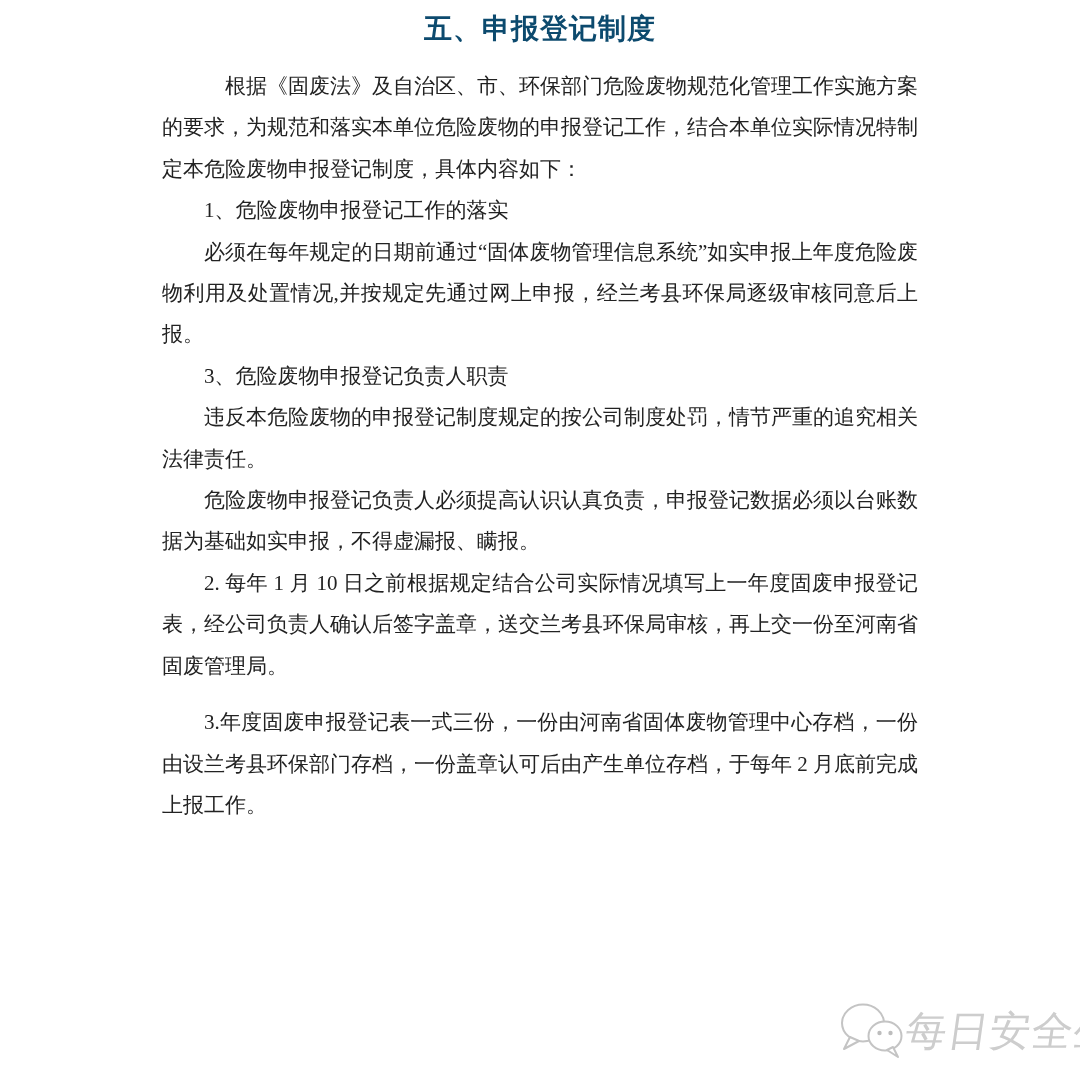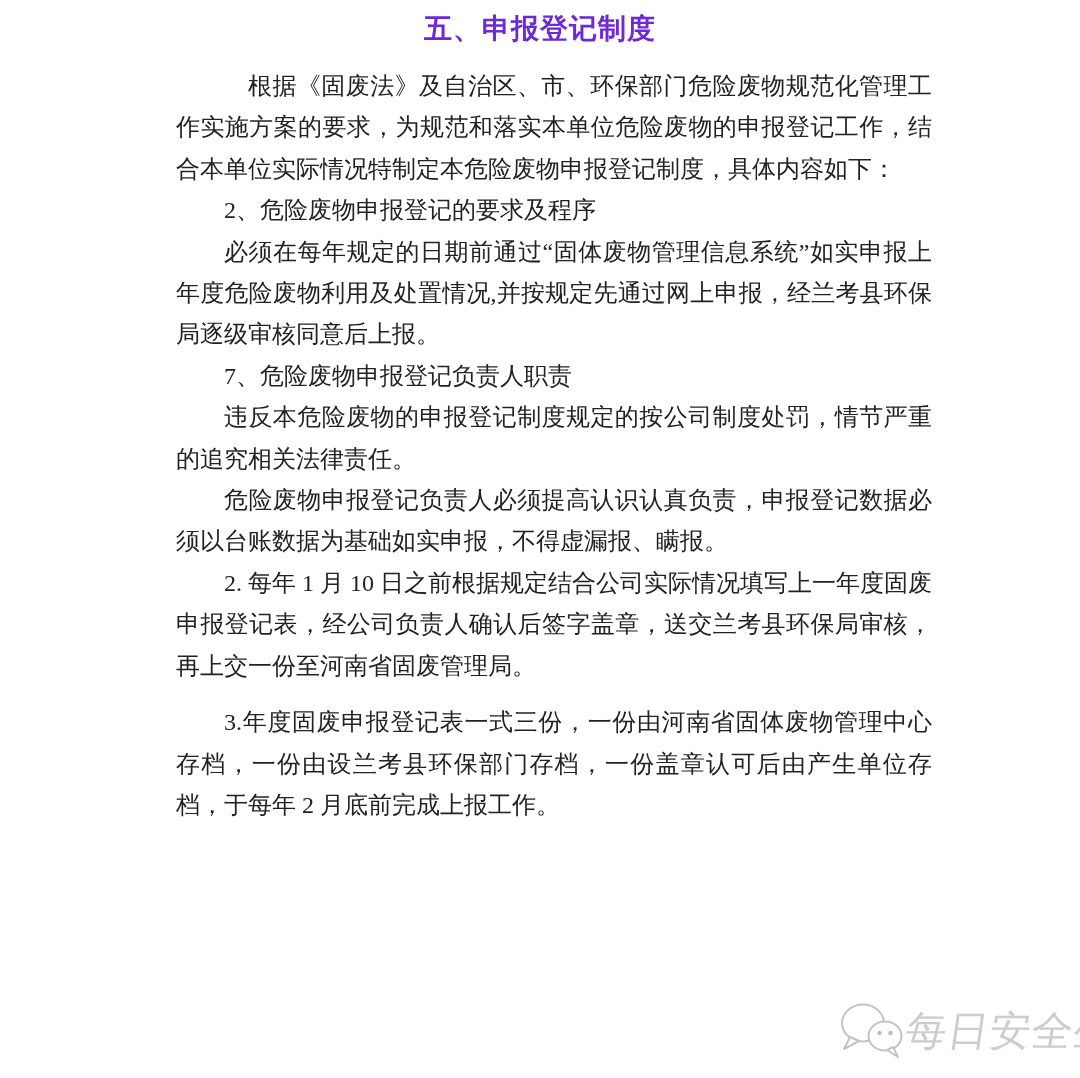--- a/index.html
+++ b/index.html
@@ -13,27 +13,27 @@
   .page{
     position:absolute;inset:0;
     background:#ffffff;
   }
   .doc-title{
     position:absolute;
     top:10px;left:0;width:100%;
     text-align:center;
     font-size:28px;
     font-weight:700;
-    color:#6d28d9;
+    color:#0c4a6e;
     letter-spacing:1px;
   }
   .content{
     position:absolute;
-    left:176px;top:66px;width:756px;
-    font-size:24px;
+    left:162px;top:66px;width:756px;
+    font-size:21px;
     line-height:41.4px;
     color:#222222;
     text-align:justify;
   }
   .content p{
     margin:0;
     text-indent:2em;
   }
   .content p.indent3{ text-indent:3em; }
   .content p.gap{ margin-top:15px; }
@@ -57,23 +57,23 @@
 </style>
 </head>
 <body>
 
 <div class="page">
 
   <div class="doc-title">五、申报登记制度</div>
 
   <div class="content">
     <p class="indent3">根据《固废法》及自治区、市、环保部门危险废物规范化管理工作实施方案的要求，为规范和落实本单位危险废物的申报登记工作，结合本单位实际情况特制定本危险废物申报登记制度，具体内容如下：</p>
-    <p>2、危险废物申报登记的要求及程序</p>
+    <p>1、危险废物申报登记工作的落实</p>
     <p>必须在每年规定的日期前通过“固体废物管理信息系统”如实申报上年度危险废物利用及处置情况,并按规定先通过网上申报，经兰考县环保局逐级审核同意后上报。</p>
-    <p>7、危险废物申报登记负责人职责</p>
+    <p>3、危险废物申报登记负责人职责</p>
     <p>违反本危险废物的申报登记制度规定的按公司制度处罚，情节严重的追究相关法律责任。</p>
     <p>危险废物申报登记负责人必须提高认识认真负责，申报登记数据必须以台账数据为基础如实申报，不得虚漏报、瞒报。</p>
     <p>2. 每年 1 月 10 日之前根据规定结合公司实际情况填写上一年度固废申报登记表，经公司负责人确认后签字盖章，送交兰考县环保局审核，再上交一份至河南省固废管理局。</p>
     <p class="gap">3.年度固废申报登记表一式三份，一份由河南省固体废物管理中心存档，一份由设兰考县环保部门存档，一份盖章认可后由产生单位存档，于每年 2 月底前完成上报工作。</p>
   </div>
 
   <div class="watermark">
     <span class="wm-icon">
       <svg width="68" height="62" viewBox="0 0 68 62" xmlns="http://www.w3.org/2000/svg">
         <g fill="#ffffff" stroke="#c4c4c4" stroke-width="2">

